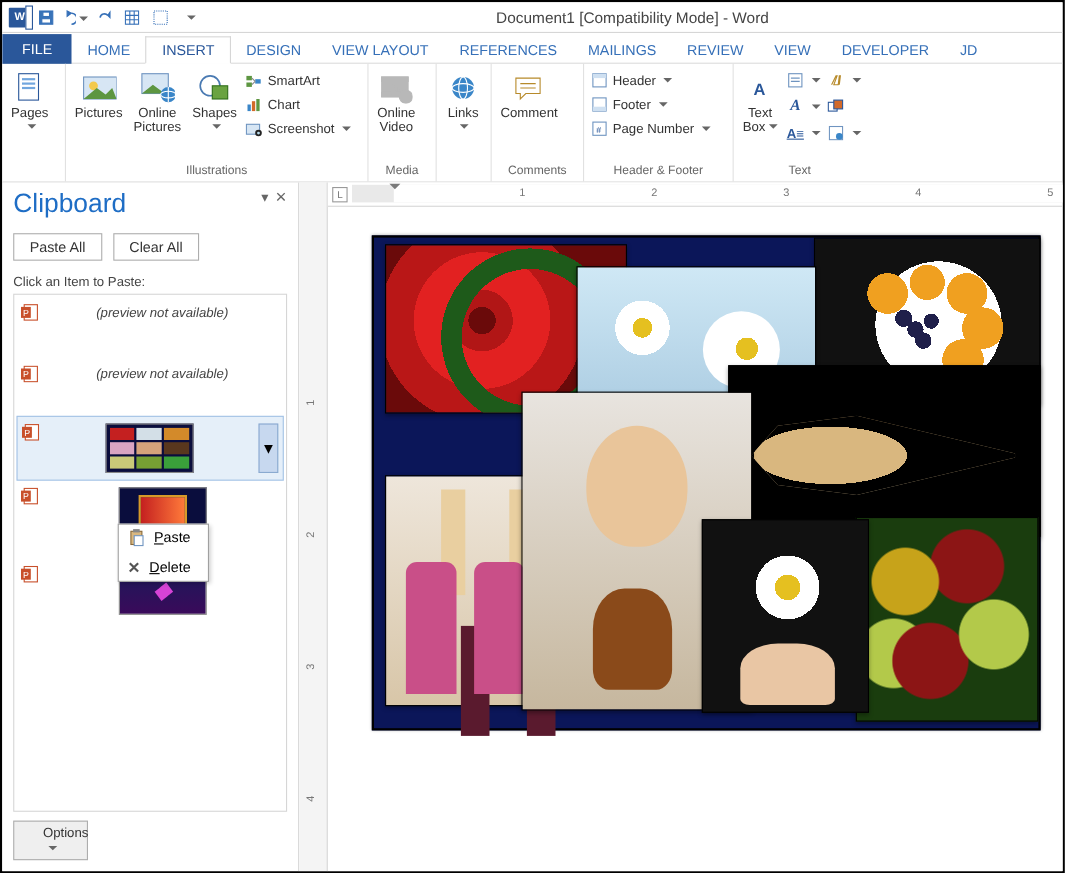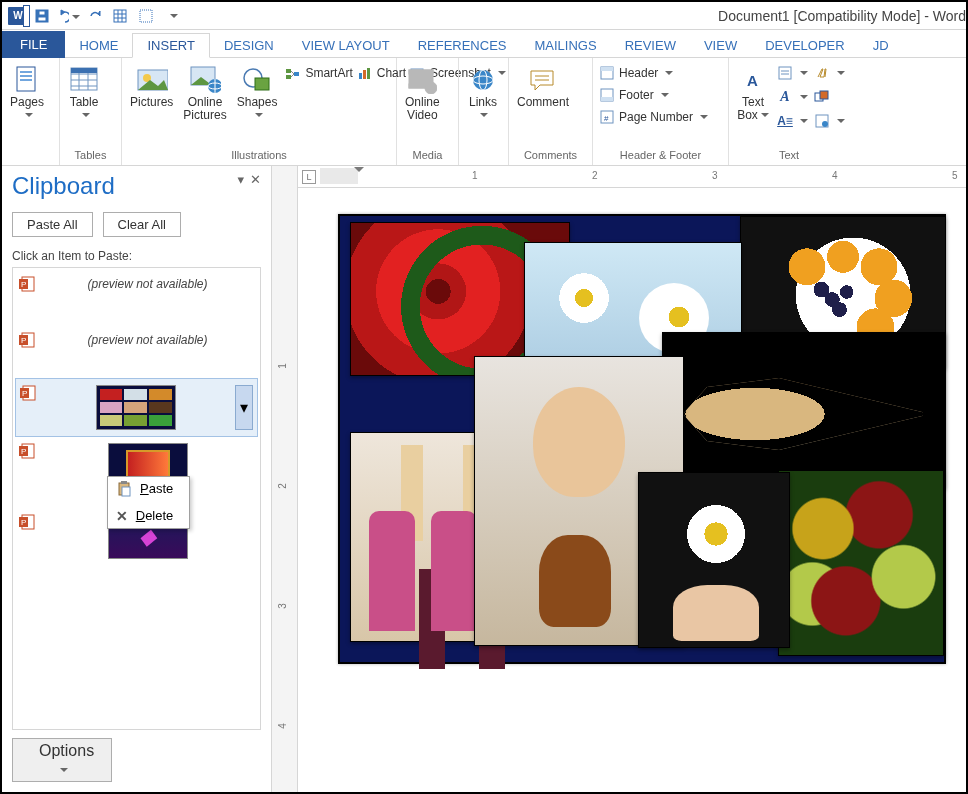--- a/index.html
+++ b/index.html
@@ -5,21 +5,21 @@
   * { box-sizing: border-box; margin: 0; padding: 0; font-family: "Segoe UI", Tahoma, sans-serif; }
   body { background: #fff; width: 968px; height: 794px; overflow: hidden; border: 2px solid #000; position: relative; }
 
   
   .titlebar { height: 28px; background: #fff; display: flex; align-items: center; padding-left: 6px; border-bottom: 1px solid #d6d6d6; }
   .titlebar .qat { display: flex; align-items: center; gap: 2px; }
   .wicon { width: 20px; height: 18px; background: #2a579a; display: flex; align-items:center; justify-content:center; color:#fff; font-weight:bold; font-size:10px; border-radius:1px; position:relative; }
   .wicon::after { content:""; position:absolute; right:-2px; top:-2px; bottom:-2px; width:5px; background:#fff; border:1px solid #2a579a;}
   .qat-btn { width: 24px; height: 24px; display:flex; align-items:center; justify-content:center; color:#3670b8; font-size:14px; cursor:default; }
   .qat-btn svg { fill:#3670b8; stroke:#3670b8; }
-  .title { flex:1; text-align:right; color:#444; font-size:14px; }
+  .title { flex:1; text-align:center; color:#444; font-size:14px; }
 
   
   .tabs { height: 28px; display:flex; align-items:flex-end; border-bottom:1px solid #d6d6d6; background:#fff;}
   .tab { padding: 4px 14px 4px; color:#3670b8; font-size:13px; cursor:default; }
   .tab.file { background:#2a579a; color:#fff; padding:6px 18px; margin-bottom:-1px;}
   .tab.active { border:1px solid #d6d6d6; border-bottom:1px solid #fff; background:#fff; color:#2a579a; margin-bottom:-1px;}
 
   
   .ribbon { height:108px; background:#fff; border-bottom:1px solid #d6d6d6; display:flex; }
   .group { border-right:1px solid #e1e1e1; display:flex; flex-direction:column; justify-content:space-between; padding:4px 6px 2px; }
@@ -55,21 +55,21 @@
   .thumb2 .cell:nth-child(1){background:#c42020;} .thumb2 .cell:nth-child(2){background:#d3dfe7;} .thumb2 .cell:nth-child(3){background:#d38a2a;}
   .thumb2 .cell:nth-child(4){background:#d9a4c2;} .thumb2 .cell:nth-child(5){background:#d6a37b;} .thumb2 .cell:nth-child(6){background:#59371e;}
   .thumb2 .cell:nth-child(7){background:#c9c978;} .thumb2 .cell:nth-child(8){background:#77a033;} .thumb2 .cell:nth-child(9){background:#3aa03a;}
   .thumb3 { background:linear-gradient(#1a1a5a,#3a0a5a); align-items:center; justify-content:center;}
   .thumb3::after { content:"◆"; color:#d643d6; font-size:22px;}
   .thumb4 { background:#0a0d3d; align-items:center; justify-content:center;}
   .thumb4::after { content:""; width:40px; height:28px; background:linear-gradient(90deg,#c42020,#ff7a3a); border:2px solid #d69a29;}
   .item-menu-arrow { width:18px; background:#c7d8ef; border:1px solid #8aaad0; display:flex; align-items:center; justify-content:center;}
   .ctx-menu { position:absolute; left:135px; top:303px; background:#fff; border:1px solid #a0a0a0; box-shadow:2px 2px 4px rgba(0,0,0,.2); font-size:13px; z-index:10;}
   .ctx-menu .mi { display:flex; gap:8px; padding:4px 16px 4px 8px;}
-  .options { border:1px solid #adadad; padding:3px 26px; font-size:16px; color:#333; width:100px; margin-top:8px;}
+  .options { border:1px solid #adadad; padding:3px 26px; font-size:12px; color:#333; width:68px; margin-top:8px;}
 
   
   .doc { flex:1; background:#fff; display:flex;}
   .vruler { width:26px; background:#f4f4f4; border-right:1px solid #d6d6d6; position:relative; font-size:10px; color:#777;}
   .vrnum { position:absolute; left:8px; transform:translateY(-50%) rotate(-90deg); }
   .doc-main { flex:1; display:flex; flex-direction:column;}
   .hruler { height:22px; background:#fff; border-bottom:1px solid #d6d6d6; position:relative; font-size:10px; color:#777;}
   .hruler .tab-l { position:absolute; left:4px; top:4px; width:14px; height:14px; border:1px solid #999; font-size:9px; display:flex; align-items:center; justify-content:center;}
   .hruler .gstrip { position:absolute; left:22px; right:0; top:2px; height:16px; background:#e9e9e9;}
   .hruler .wstrip { position:absolute; left:60px; right:0; top:2px; height:16px; background:#fff;}
@@ -187,39 +187,20 @@
               <rect x="6" y="10" width="12" height="2" fill="#71a6de"></rect>
               <rect x="6" y="14" width="12" height="2" fill="#71a6de"></rect>
             </svg>
           </div>
         <div class="lbl"><span>Pages</span><br><span class="drop"></span></div>
       </div>
     </div>
     <div class="group-label"></div>
   </div>
 
-  <div class="group" style="width:62px">
-    <div class="group-row">
-      <div class="rbtn">
-        <div class="ic">
-            <svg width="30" height="28">
-              <rect x="2" y="2" width="26" height="22" fill="#fff" stroke="#6f94c0"></rect>
-              <line x1="2" y1="8" x2="28" y2="8" stroke="#6f94c0"></line>
-              <line x1="2" y1="14" x2="28" y2="14" stroke="#6f94c0"></line>
-              <line x1="2" y1="20" x2="28" y2="20" stroke="#6f94c0"></line>
-              <line x1="10" y1="2" x2="10" y2="24" stroke="#6f94c0"></line>
-              <line x1="19" y1="2" x2="19" y2="24" stroke="#6f94c0"></line>
-              <rect x="2" y="2" width="26" height="5" fill="#3b70b1"></rect>
-            </svg>
-          </div>
-        <div class="lbl"><span>Table</span><br><span class="drop"></span></div>
-      </div>
-    </div>
-    <div class="group-label">Tables</div>
-  </div>
 
   <div class="group" style="width:275px">
     <div class="group-row">
       <div class="rbtn">
         <div class="ic">
             <svg width="34" height="28">
               <rect x="2" y="4" width="30" height="20" fill="#d7e6f4" stroke="#6f94c0"></rect>
               <circle cx="11" cy="12" r="4" fill="#f3c94b"></circle>
               <path d="M2 24 L14 14 L22 20 L28 14 L32 24 Z" fill="#5d9641"></path>
             </svg>
@@ -241,21 +222,21 @@
       </div>
       <div class="rbtn">
         <div class="ic">
             <svg width="32" height="28">
               <circle cx="12" cy="12" r="9" fill="none" stroke="#4a7ab2" stroke-width="1.5"></circle>
               <rect x="14" y="12" width="14" height="12" fill="#6aa341" stroke="#2f6e19"></rect>
             </svg>
           </div>
         <div class="lbl"><span>Shapes</span><br><span class="drop"></span></div>
       </div>
-      <div style="display:flex;gap:4px;padding-top:2px">
+      <div style="display:flex;flex-direction:column;gap:4px;padding-top:2px">
         <div class="row-mini">
             <span class="ic16">
               <svg width="16" height="14">
                 <rect x="1" y="3" width="5" height="4" fill="#5d9641"></rect>
                 <rect x="1" y="9" width="5" height="4" fill="#5d9641"></rect>
                 <rect x="9" y="6" width="5" height="4" fill="#3a86c8"></rect>
                 <line x1="6" y1="5" x2="9" y2="8" stroke="#888"></line>
                 <line x1="6" y1="11" x2="9" y2="8" stroke="#888"></line>
               </svg>
             </span>

